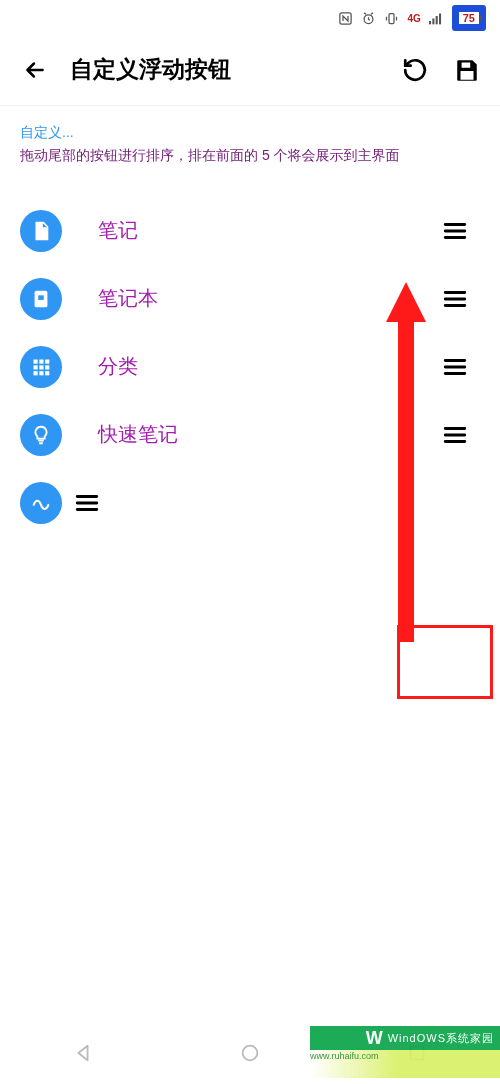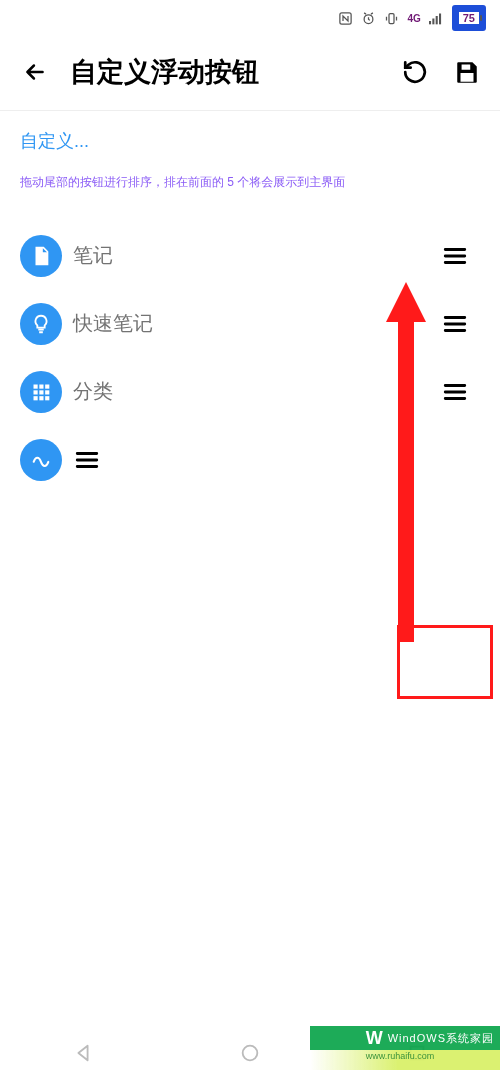--- a/index.html
+++ b/index.html
@@ -12,51 +12,51 @@
       overflow: hidden;
     }
     .status-bar {
       height: 36px;
       display: flex;
       justify-content: flex-end;
       align-items: center;
       padding: 0 14px;
       gap: 8px;
       font-size: 12px;
-      color: #701a75;
+      color: #b91c1c;
     }
     .status-bar .icon-box { display:inline-flex; align-items:center; }
     .battery { border:7px solid #1d4ed8; border-radius:3px; padding:0 4px; font-size:11px; font-weight:600; position:relative; }
     .battery::after { content:''; position:absolute; right:-3px; top:3px; width:2px; height:6px; background:#555; border-radius:1px; }
     .top-bar {
       display:flex;
       align-items:center;
       padding: 18px 16px 20px 18px;
       gap:18px;
     }
-    .top-bar .title { font-size:27px; font-weight:700; flex:1; }
+    .top-bar .title { font-size:23px; font-weight:700; flex:1; }
     .top-bar .icon-btn { width:34px; display:flex; justify-content:center; align-items:center; }
     .divider { height:1px; background:#eee; }
     .content { padding: 18px 20px 0 20px; }
-    .link { color:#2F96F3; font-size:18px; }
-    .desc { color:#8b5cf6; font-size:12px; line-height:1.55; margin-top:20px; }
+    .link { color:#2F96F3; font-size:14px; }
+    .desc { color:#701a75; font-size:14px; line-height:1.55; margin-top:3px; }
     .list { margin-top:30px; }
     .row {
       display:flex;
       align-items:center;
       height:68px;
     }
     .circle {
       width:42px; height:42px;
       border-radius:50%;
       background:#2F96F3;
       display:flex; align-items:center; justify-content:center;
       flex-shrink:0;
     }
-    .row-label { font-size:20px; color:#737373; margin-left:11px; flex:1; }
+    .row-label { font-size:20px; color:#a21caf; margin-left:36px; flex:1; }
     .handle {
       width:50px; height:50px;
       display:flex; align-items:center; justify-content:center;
       flex-shrink:0;
     }
     .annot-box {
       position:absolute;
       border:3px solid #ff1a1a;
       left:397px; top:625px;
       width:96px; height:74px;
@@ -76,21 +76,21 @@
     .nav-btn { width:60px; display:flex; justify-content:center; align-items:center; }
     .watermark {
       position:absolute;
       right:0; bottom:6px;
       width:190px; height:52px;
       pointer-events:none;
       opacity:0.92;
     }
     .wm-top { background:#0aa44a; height:24px; color:#fff; font-size:11px; display:flex; align-items:center; justify-content:flex-end; padding-right:6px; letter-spacing:1px; }
     .wm-top .w-logo { font-weight:bold; font-size:18px; margin-right:4px; }
-    .wm-bot { font-size:9px; color:#2c8a2c; text-align:center; padding-right:10px; background:linear-gradient(to right, rgba(255,255,255,0), #d8f066 46%); height:20px; line-height:12px; }
+    .wm-bot { font-size:9px; color:#2c8a2c; text-align:left; padding-right:10px; background:linear-gradient(to right, rgba(255,255,255,0), #d8f066 46%); height:28px; line-height:12px; }
     svg { display:block; }
   </style>
 </head>
 <body>
 
 <div class="status-bar">
   <span class="icon-box">
     <svg width="15" height="15" viewBox="0 0 24 24" fill="none" stroke="#555" stroke-width="2">
         <rect x="3" y="3" width="18" height="18" rx="3"></rect>
         <path d="M8 16V8l8 8V8"></path>
@@ -155,36 +155,35 @@
           </svg>
       </div>
       <div class="row-label">笔记</div>
       <div class="handle">
         <svg width="26" height="20" viewBox="0 0 24 18" stroke="#000" stroke-width="2.6" stroke-linecap="round">
             <path d="M3 3h18M3 9h18M3 15h18"></path>
           </svg>
       </div>
     </div>
 
-
-
-    <div class="row">
-      <div class="circle">
-        <svg width="22" height="22" viewBox="0 0 24 24" fill="none" stroke="#fff" stroke-width="2">
-            <path d="M9 18h6M10 21h4"></path>
-            <path d="M12 3a6 6 0 0 0-4 10.5V16h8v-2.5A6 6 0 0 0 12 3z"></path>
-          </svg>
-      </div>
-      <div class="row-label">快速笔记</div>
-      <div class="handle">
-        <svg width="26" height="20" viewBox="0 0 24 18" stroke="#000" stroke-width="2.6" stroke-linecap="round">
-            <path d="M3 3h18M3 9h18M3 15h18"></path>
-          </svg>
-      </div>
-    </div>
+    <div class="row">
+      <div class="circle">
+        <svg width="22" height="22" viewBox="0 0 24 24" fill="#fff">
+            <rect x="5" y="3" width="14" height="18" rx="2"></rect>
+            <rect x="9" y="8" width="6" height="5" fill="#2F96F3"></rect>
+          </svg>
+      </div>
+      <div class="row-label">笔记本</div>
+      <div class="handle">
+        <svg width="26" height="20" viewBox="0 0 24 18" stroke="#000" stroke-width="2.6" stroke-linecap="round">
+            <path d="M3 3h18M3 9h18M3 15h18"></path>
+          </svg>
+      </div>
+    </div>
+
 
     <div class="row">
       <div class="circle">
         <svg width="20" height="20" viewBox="0 0 24 24" fill="#fff">
             <rect x="3" y="3" width="5" height="5"></rect>
             <rect x="10" y="3" width="5" height="5"></rect>
             <rect x="17" y="3" width="5" height="5"></rect>
             <rect x="3" y="10" width="5" height="5"></rect>
             <rect x="10" y="10" width="5" height="5"></rect>
             <rect x="17" y="10" width="5" height="5"></rect>
@@ -196,20 +195,35 @@
       <div class="row-label">分类</div>
       <div class="handle">
         <svg width="26" height="20" viewBox="0 0 24 18" stroke="#000" stroke-width="2.6" stroke-linecap="round">
             <path d="M3 3h18M3 9h18M3 15h18"></path>
           </svg>
       </div>
     </div>
 
     <div class="row">
       <div class="circle">
+        <svg width="22" height="22" viewBox="0 0 24 24" fill="none" stroke="#fff" stroke-width="2">
+            <path d="M9 18h6M10 21h4"></path>
+            <path d="M12 3a6 6 0 0 0-4 10.5V16h8v-2.5A6 6 0 0 0 12 3z"></path>
+          </svg>
+      </div>
+      <div class="row-label">快速笔记</div>
+      <div class="handle">
+        <svg width="26" height="20" viewBox="0 0 24 18" stroke="#000" stroke-width="2.6" stroke-linecap="round">
+            <path d="M3 3h18M3 9h18M3 15h18"></path>
+          </svg>
+      </div>
+    </div>
+
+    <div class="row">
+      <div class="circle">
         <svg width="22" height="22" viewBox="0 0 24 24" fill="none" stroke="#fff" stroke-width="2.2" stroke-linecap="round">
             <path d="M4 14c2-6 6-6 8 0s6 6 8 0"></path>
           </svg>
       </div>
       <div class="handle">
         <svg width="26" height="20" viewBox="0 0 24 18" stroke="#000" stroke-width="2.6" stroke-linecap="round">
             <path d="M3 3h18M3 9h18M3 15h18"></path>
           </svg>
       </div>
     </div>

